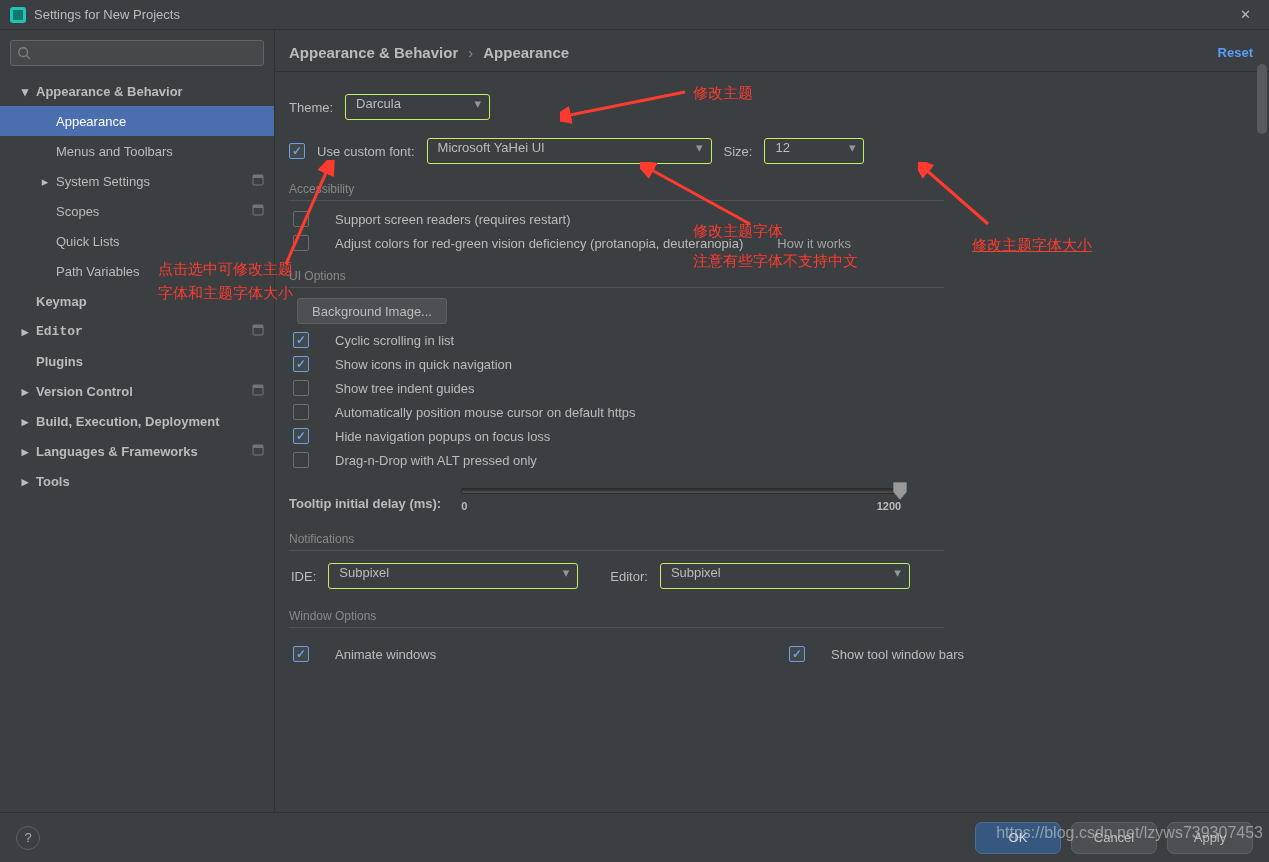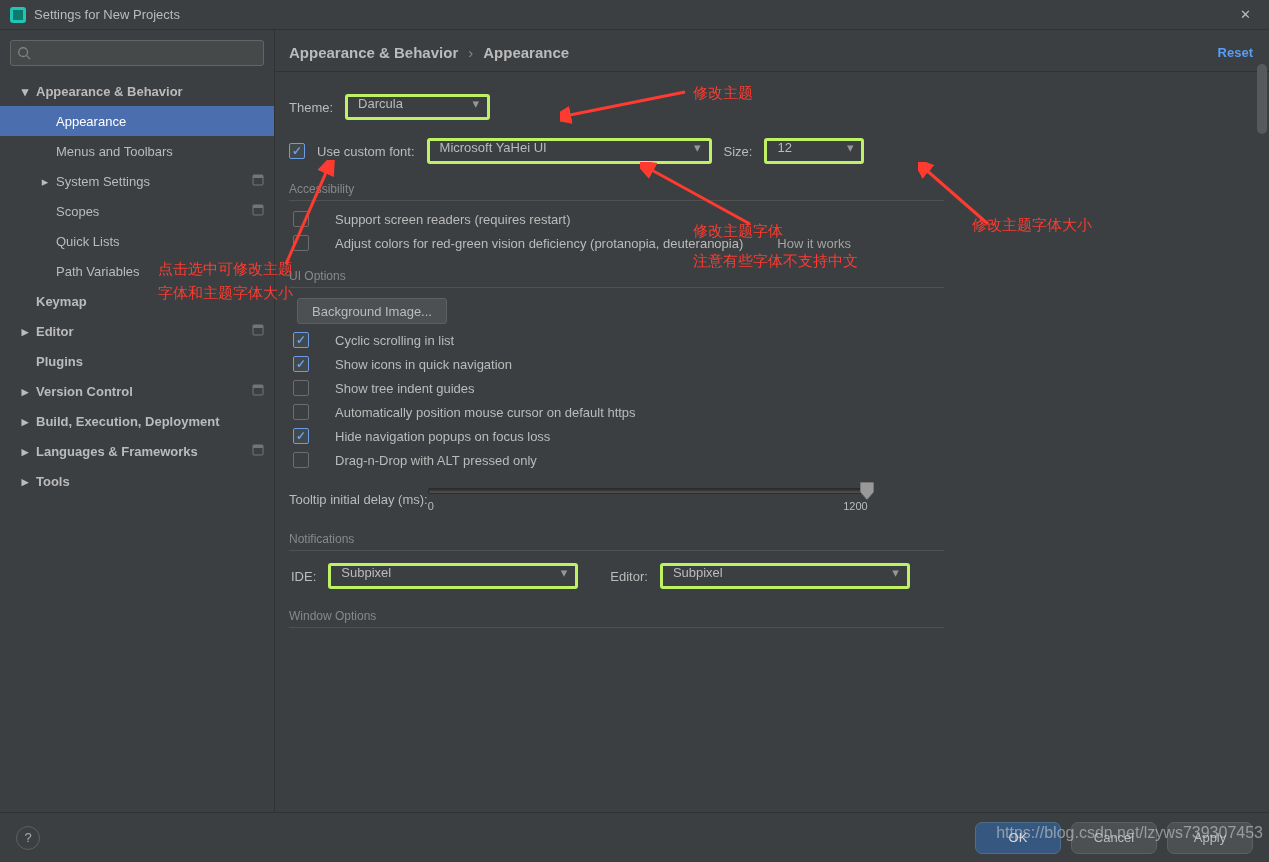--- a/index.html
+++ b/index.html
@@ -73,21 +73,21 @@
 .bc-left .sep{color:#888;}
 .bc-l1{font-weight:bold; color:#bbb;}
 .bc-l2{font-weight:bold; color:#bbb;}
 .reset-link{color:#589df6; font-weight:bold; cursor:pointer;}
 
 .content{ flex:1; overflow:auto; padding: 18px 18px 18px 14px; position:relative;}
 .row{display:flex; align-items:center; margin-bottom:18px; gap:12px;}
 .label{color:#bbb;}
 .combo{
   background:#3c3f41;
-  border:3px solid #bef264;
+  border:1px solid #bef264;
   border-radius:3px;
   height:26px;
   display:flex; align-items:center; justify-content:space-between;
   padding:0 8px 8px 10px;
   color:#bbb;
   cursor:pointer;
 }
 .combo .caret{margin-left:10px; opacity:.7;}
 .section-title{ color:#888; font-size:12px; margin:18px 0 10px 0; padding-bottom:4px; border-bottom:1px solid #515151; width:655px;}
 .check-row{display:flex; align-items:center; gap:26px; margin:8px 0; padding-left:4px;}
@@ -96,21 +96,21 @@
   display:flex; align-items:center; justify-content:center;
   cursor:pointer;
 }
 .checkbox.checked{ background:#43494a; border-color:#6c9ee8; }
 .checkbox.checked::after{content:"✓"; color:#6c9ee8; font-size:12px; font-weight:bold;}
 .link{color:#a3a3a3; cursor:pointer; margin-left:8px;}
 .btn-bg{
   background:#4c5052; border:1px solid #5e6060; border-radius:3px;
   height:26px; padding:0 14px; color:#bbb; cursor:pointer; display:inline-flex; align-items:center;
 }
-.slider-wrap{display:flex; align-items:flex-start; margin-top:14px;}
+.slider-wrap{display:flex; align-items:center; gap:20px; margin-top:14px;font-weight:bold;}
 .slider-track{
   position:relative; width:440px; height:32px;
 }
 .slider-bar{
   position:absolute; top:6px; left:0; right:0; height:6px;
   background:linear-gradient(#2b2b2b,#555); border:1px solid #2b2b2b; border-radius:2px;
 }
 .slider-thumb{position:absolute; top:0; right:-6px;}
 .slider-ticks{position:absolute; top:18px; left:0; right:0; display:flex; justify-content:space-between; font-size:11px; color:#bbb;}
 .two-col{display:flex; gap:30px; align-items:center;}
@@ -193,21 +193,21 @@
         </div>
         <div class="tree-item level2">
           <span>Path Variables</span>
         </div>
         <div class="tree-item level1">
           <span class="arrow" style="visibility: hidden;"></span>
           <span style="font-weight: bold;">Keymap</span>
         </div>
         <div class="tree-item level1">
           <span class="arrow">▸</span>
-          <span style="font-weight: bold;">Editor</span>
+          <span style="font-weight: bold; font-family: Liberation Mono, monospace;">Editor</span>
           <span class="mod-icon"><svg width="12" height="12">
               <rect x="1" y="1" width="10" height="10" rx="1" fill="none" stroke="#999"></rect>
               <rect x="1" y="1" width="10" height="3" fill="#999"></rect>
             </svg></span>
         </div>
         <div class="tree-item level1">
           <span class="arrow" style="visibility: hidden;"></span>
           <span style="font-weight: bold;">Plugins</span>
         </div>
         <div class="tree-item level1">
@@ -339,41 +339,51 @@
         <div class="row" style="margin:0;">
           <span class="label">Editor:</span>
           <div class="combo" style="width:250px;">
             <span>Subpixel</span>
             <span class="caret">▾</span>
           </div>
         </div>
       </div>
 
       <div class="section-title">Window Options</div>
+      <div class="grid-window">
+        <div class="check-row">
+          <span class="checkbox checked"></span>
+          <span>Animate windows</span>
+        </div>
+        <div class="check-row">
+          <span class="checkbox checked"></span>
+          <span>Show tool window bars</span>
+        </div>
+      </div>
 
     </div>
 
     <div class="hidden-scroll">
         <div class="thumb"></div>
       </div>
   </div>
 </div>
 
 <div class="footer">
   <div class="help">?</div>
   <div class="footer-spacer"></div>
   <div class="btn primary">OK</div>
   <div class="btn">Cancel</div>
   <div class="btn">Apply</div>
 </div>
 
 <div class="anno" style="left:693px; top:84px;">修改主题</div>
 <div class="anno" style="left:693px; top:222px;">修改主题字体</div>
 <div class="anno" style="left:693px; top:252px;">注意有些字体不支持中文</div>
-<div class="anno" style="left:972px; top:216px;">修改主题字体大小</div>
+<div class="anno" style="left:972px; top:236px;text-decoration:underline;">修改主题字体大小</div>
 <div class="anno" style="left:158px; top:260px;">点击选中可修改主题</div>
 <div class="anno" style="left:158px; top:284px;">字体和主题字体大小</div>
 
 <svg class="arrow-svg" style="left:560px; top:84px;" width="130" height="40">
   <defs>
       <marker id="ah1" markerWidth="10" markerHeight="10" refX="2" refY="3" orient="auto">
         <path d="M0,0 L0,6 L8,3 z" fill="#ff3b30"></path>
       </marker>
     </defs>
   <line x1="125" y1="8" x2="5" y2="32" stroke="#ff3b30" stroke-width="3" marker-end="url(#ah1)"></line>

